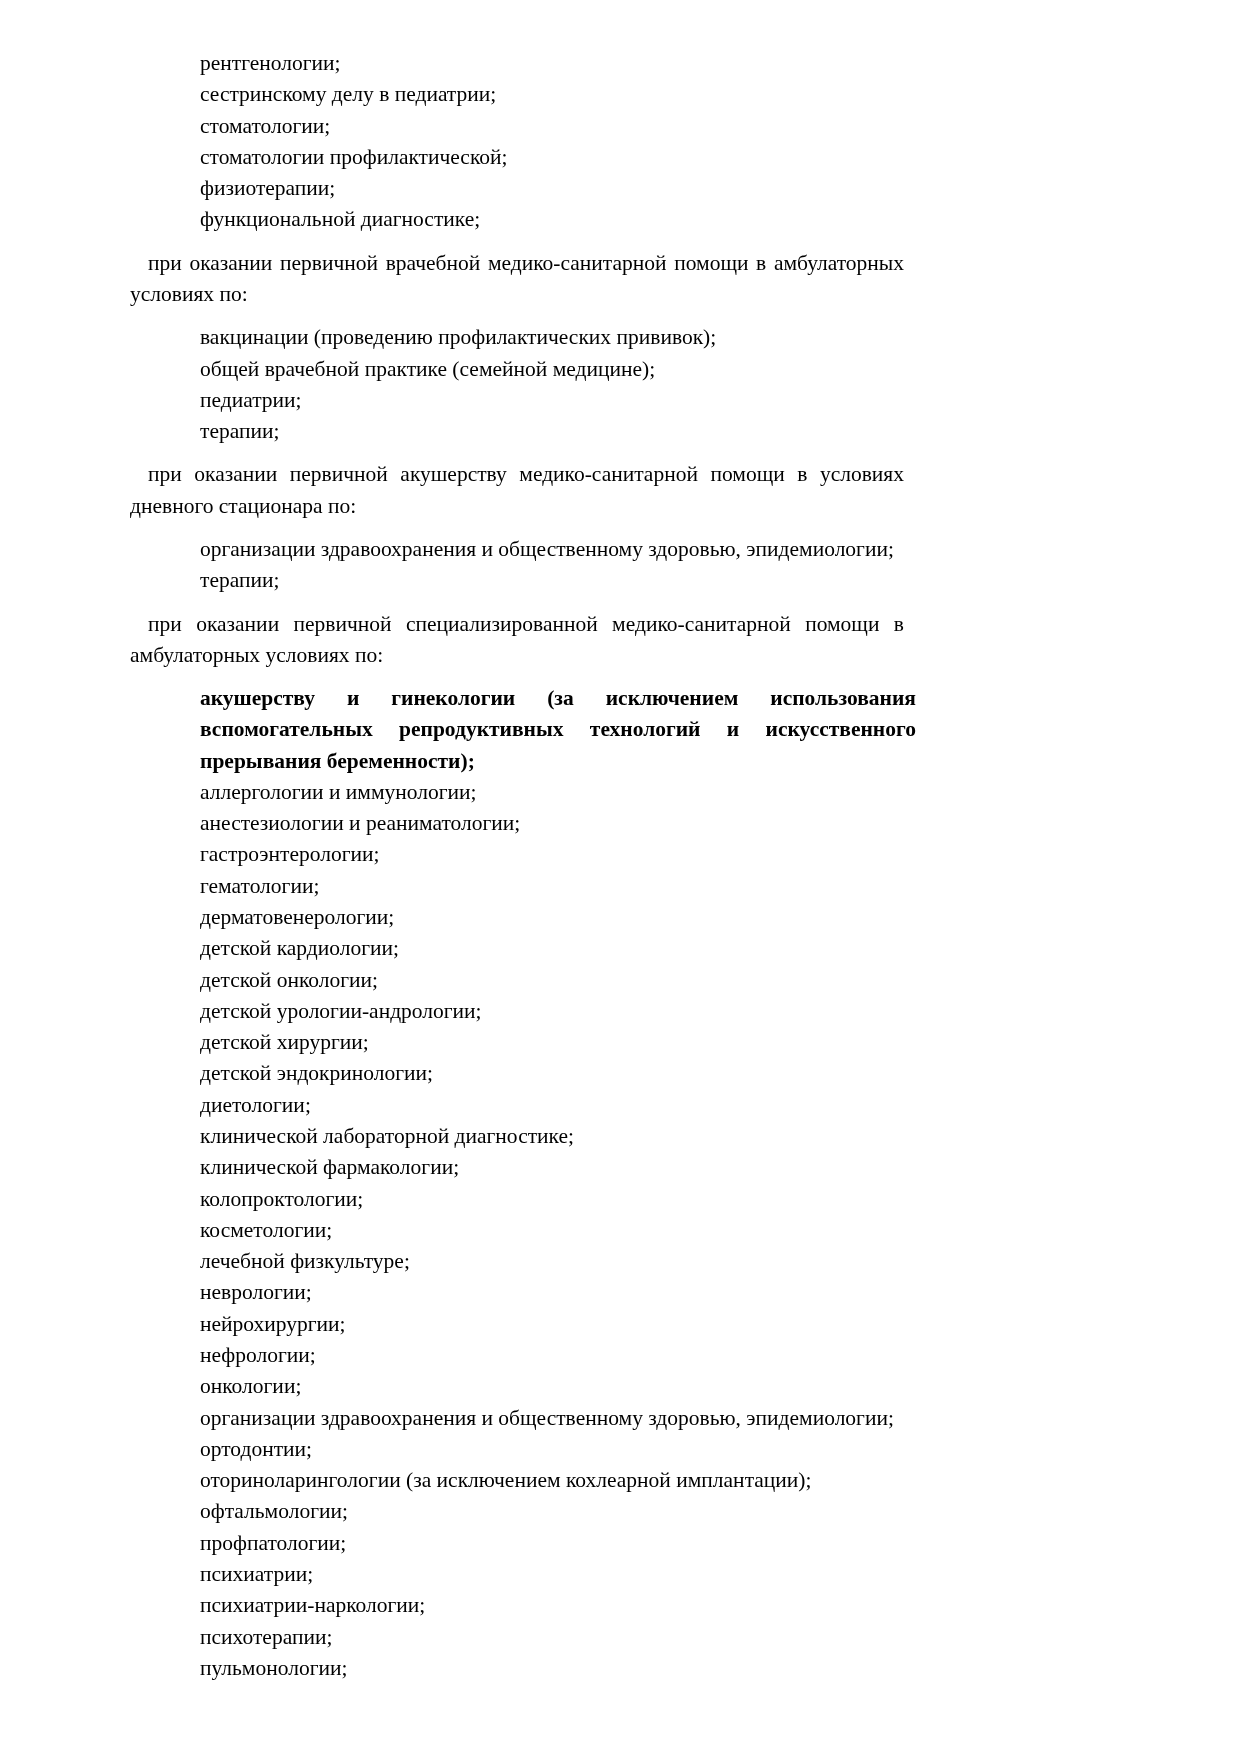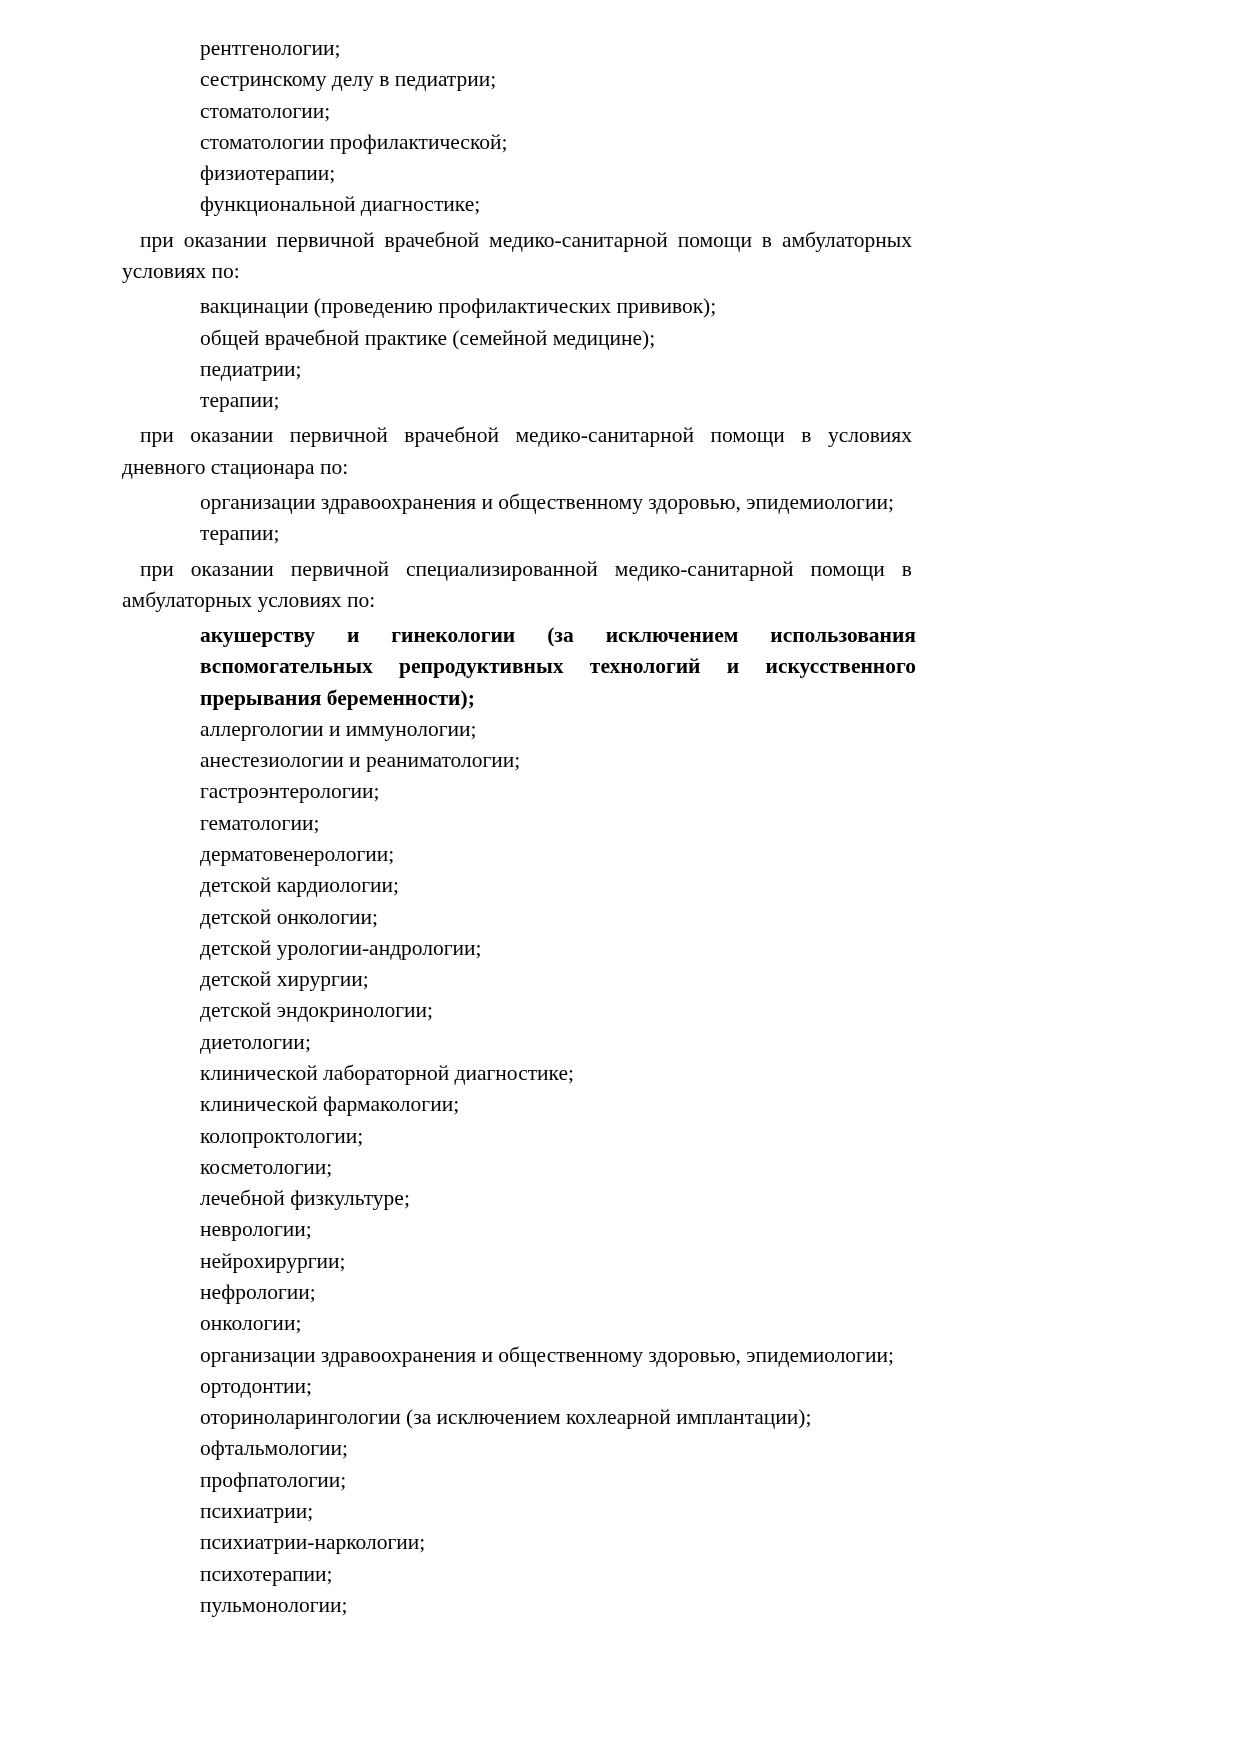--- a/index.html
+++ b/index.html
@@ -10,37 +10,37 @@
   body {
     width: 1240px;
     min-height: 1755px;
     font-family: "Liberation Serif", serif;
     color: #000000;
   }
   .page {
     box-sizing: border-box;
     width: 1024px;
     min-height: 1755px;
-    padding: 33px 108px 60px 118px;
+    padding: 48px 108px 60px 118px;
     background: #ffffff;
   }
   .doc-body {
     font-size: 21.5px;
     line-height: 1.455;
   }
   
   .item {
     margin: 0;
     padding: 0 0 0 82px;
     text-align: left;
     white-space: nowrap;
   }
   
   .lead {
-    margin: 4px;
+    margin: 12px;
     padding: 0;
     text-indent: 18px;
     text-align: justify;
     text-align-last: left;
   }
   
   .item-justify {
     margin: 0;
     padding: 0 0 0 82px;
     text-indent: -0px;
@@ -58,21 +58,21 @@
       <p class="item">сестринскому делу в педиатрии;</p>
       <p class="item">стоматологии;</p>
       <p class="item">стоматологии профилактической;</p>
       <p class="item">физиотерапии;</p>
       <p class="item">функциональной диагностике;</p>
       <p class="lead">при оказании первичной врачебной медико-санитарной помощи в амбулаторных условиях по:</p>
       <p class="item">вакцинации (проведению профилактических прививок);</p>
       <p class="item">общей врачебной практике (семейной медицине);</p>
       <p class="item">педиатрии;</p>
       <p class="item">терапии;</p>
-      <p class="lead">при оказании первичной врачебной медико-санитарной помощи в условиях дневного стационара по:</p>
+      <p class="lead">при оказании первичной акушерству медико-санитарной помощи в условиях дневного стационара по:</p>
       <p class="item">организации здравоохранения и общественному здоровью, эпидемиологии;</p>
       <p class="item">терапии;</p>
       <p class="lead">при оказании первичной специализированной медико-санитарной помощи в амбулаторных условиях по:</p>
       <p class="item-justify">акушерству и гинекологии (за исключением использования вспомогательных репродуктивных технологий и искусственного прерывания беременности);</p>
       <p class="item">аллергологии и иммунологии;</p>
       <p class="item">анестезиологии и реаниматологии;</p>
       <p class="item">гастроэнтерологии;</p>
       <p class="item">гематологии;</p>
       <p class="item">дерматовенерологии;</p>
       <p class="item">детской кардиологии;</p>

